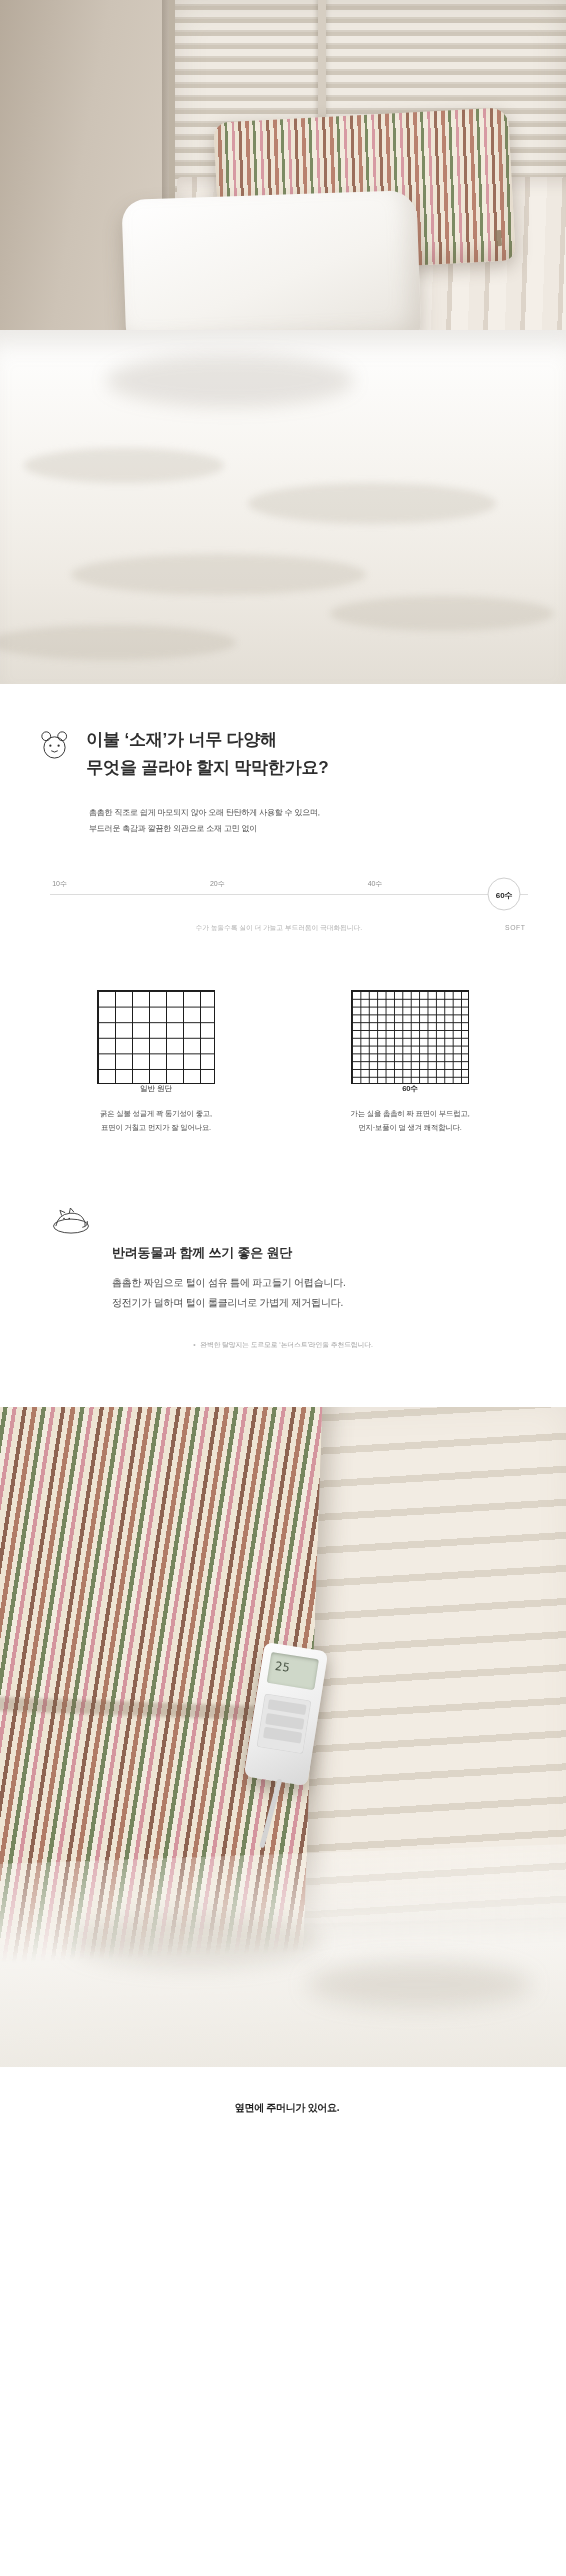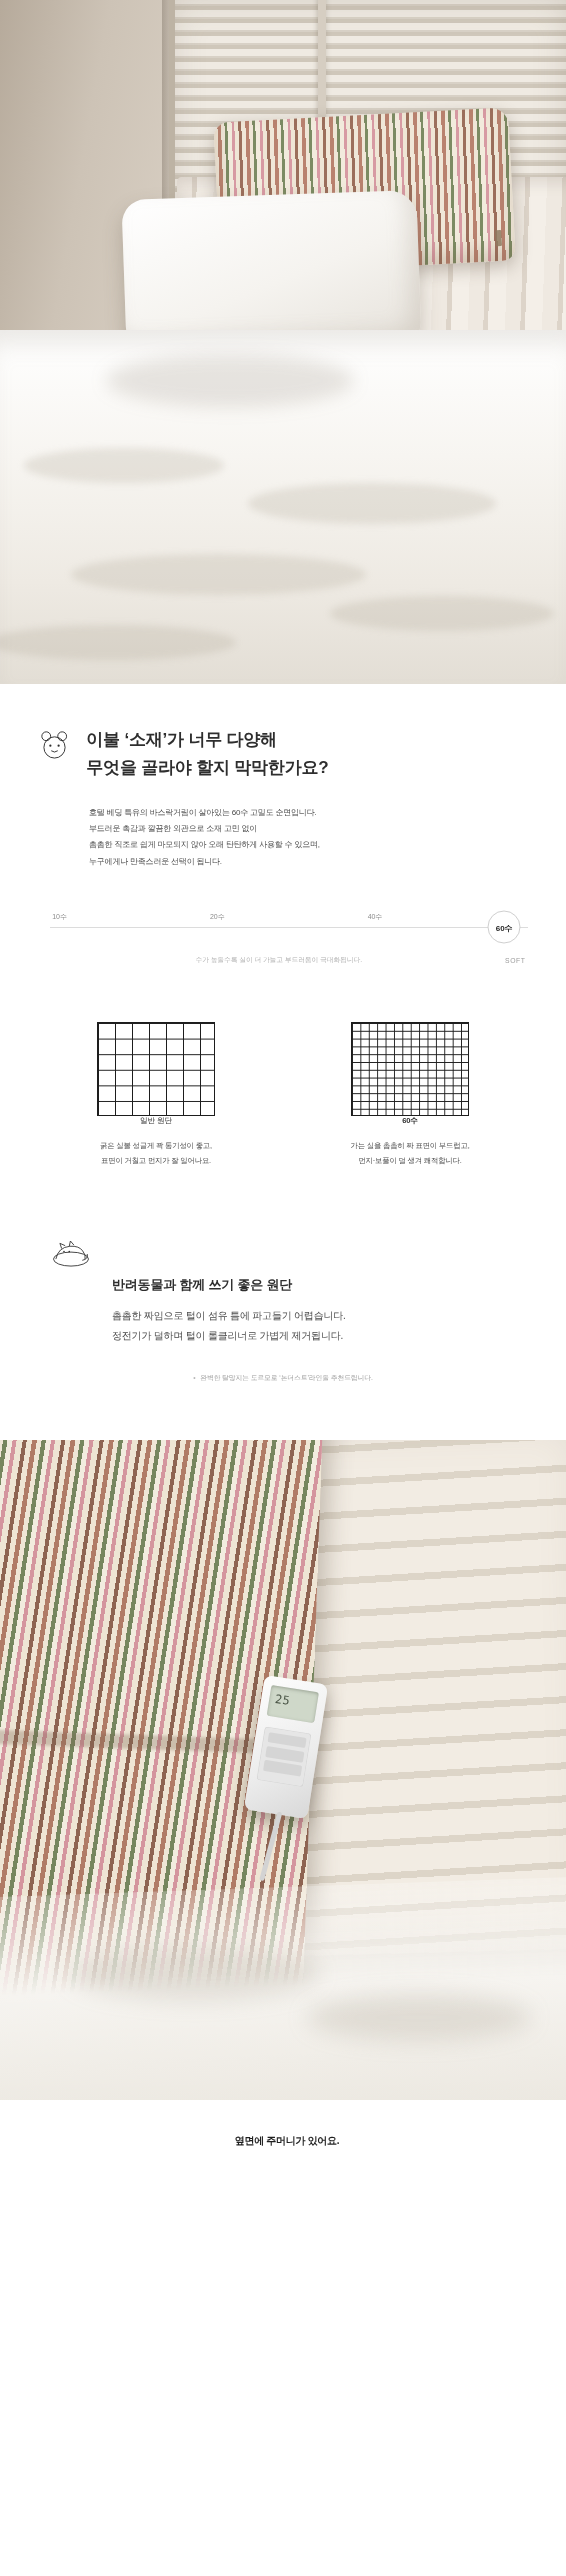--- a/index.html
+++ b/index.html
@@ -292,24 +292,22 @@
           <path d="M23 39 q5 4 10 0" fill="none" stroke="#2e2e2e" stroke-width="1.6" stroke-linecap="round"></path>
         </svg>
       </span>
       <div>
         <div class="head-text">이불 ‘소재’가 너무 다양해</div>
         <div class="head-text">무엇을 골라야 할지 막막한가요?</div>
       </div>
     </div>
 
     <div class="body-copy">
-      <div>호텔 베딩 특유의 바스락거림이 살아있는 60수 고밀도 순면입니다.</div>
+      <div>촘촘한 직조로 쉽게 마모되지 않아 오래 탄탄하게 사용할 수 있으며,</div>
       <div>부드러운 촉감과 깔끔한 외관으로 소재 고민 없이</div>
-      <div>촘촘한 직조로 쉽게 마모되지 않아 오래 탄탄하게 사용할 수 있으며,</div>
-      <div>누구에게나 만족스러운 선택이 됩니다.</div>
     </div>
   </div>
 
   <div class="gauge-wrap">
     <div class="gauge-line">
       <div class="gauge-ticks">
         <div class="tick" style="left:2%;">10수</div>
         <div class="tick" style="left:35%;">20수</div>
         <div class="tick" style="left:68%;">40수</div>
         <div class="tick active" style="left:95%;">60수</div>

